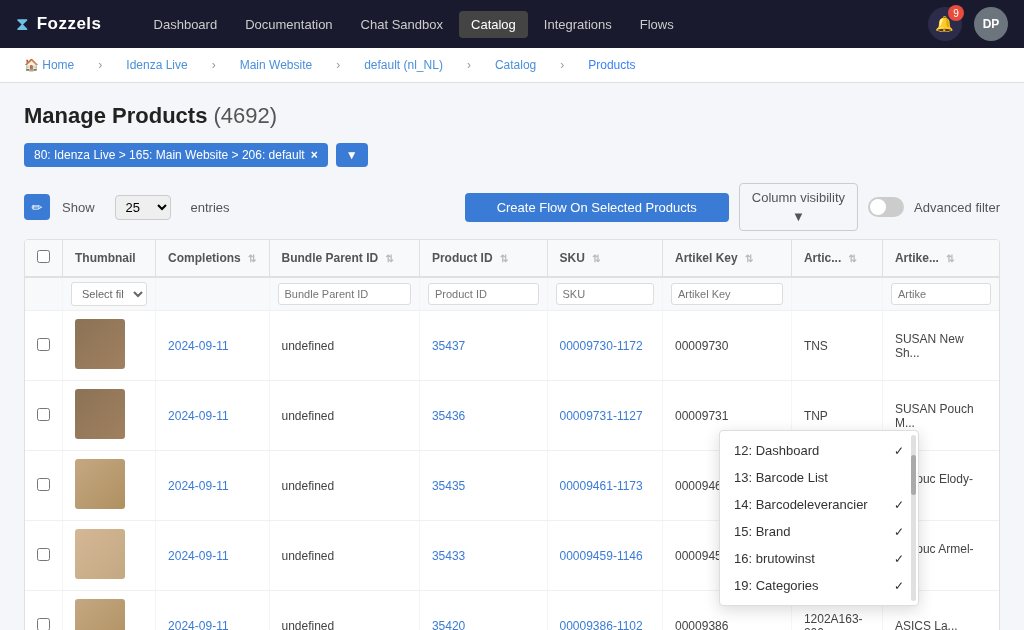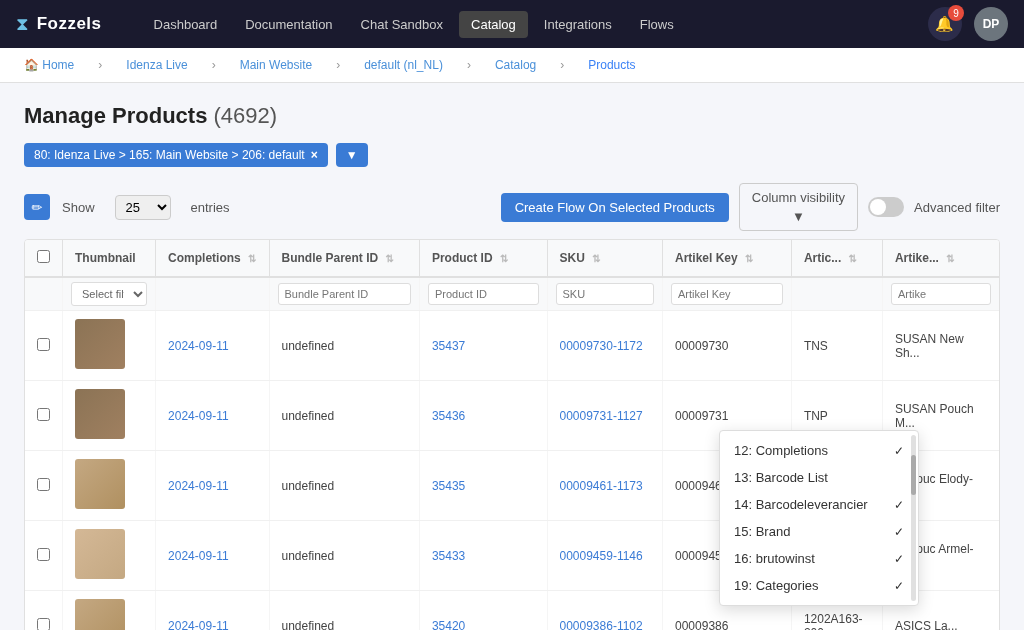--- a/index.html
+++ b/index.html
@@ -32,21 +32,21 @@
     .filter-tags { display: flex; gap: 8px; margin-bottom: 16px; }
     .filter-tag { background: #3a7bd5; color: #fff; padding: 5px 10px; border-radius: 4px; font-size: 12px; display: flex; align-items: center; gap: 6px; }
     .filter-tag .remove { cursor: pointer; font-weight: bold; }
     .filter-tag-dropdown { background: #3a7bd5; color: #fff; border: none; padding: 5px 10px; border-radius: 4px; font-size: 12px; cursor: pointer; display: flex; align-items: center; gap: 4px; }
 
     
     .toolbar { display: flex; align-items: center; gap: 12px; margin-bottom: 8px; }
     .show-entries { display: flex; align-items: center; gap: 20px; font-size: 13px; color: #555; }
     .show-entries select { border: 1px solid #ccc; border-radius: 4px; padding: 3px 6px; font-size: 13px; }
     .toolbar-right { margin-left: auto; display: flex; align-items: center; gap: 10px; }
-    .btn-create { background: #3a7bd5; color: #fff; border: none; padding: 7px 14px; border-radius: 4px; font-size: 13px; cursor: pointer; white-space: nowrap; }
+    .btn-create { background: #3a7bd5; color: #fff; border: none; padding: 7px 32px; border-radius: 4px; font-size: 13px; cursor: pointer; white-space: nowrap; }
     .col-visibility-btn { background: none; border: 1px solid #ccc; border-radius: 4px; padding: 6px 12px; font-size: 13px; cursor: pointer; display: flex; align-items: center; gap: 4px; color: #555; flex-direction: column; }
     .toggle-switch { width: 36px; height: 20px; background: #ccc; border-radius: 10px; cursor: pointer; position: relative; display: inline-block; }
     .toggle-switch.off { background: #ccc; }
     .toggle-knob { position: absolute; top: 2px; left: 2px; width: 16px; height: 16px; background: #fff; border-radius: 50%; transition: left 0.2s; }
     .adv-filter-label { font-size: 13px; color: #555; }
     .edit-icon-btn { background: #3a7bd5; color: #fff; border: none; border-radius: 4px; width: 26px; height: 26px; cursor: pointer; display: flex; align-items: center; justify-content: center; font-size: 13px; }
 
     
     .table-wrapper { position: relative; overflow-x: auto; background: #fff; border: 1px solid #e0e0e0; border-radius: 4px; }
     table { width: 100%; border-collapse: collapse; min-width: 900px; }
@@ -249,21 +249,21 @@
     </tr>
         </tbody>
     </table>
 
     <div class="dropdown-overlay">
       <div class="dropdown-scrollbar">
         <div class="dropdown-scrollbar-thumb"></div>
       </div>
       <div id="dropdown-items">
           <div class="dropdown-item">
-      <span>12: Completions</span>
+      <span>12: Dashboard</span>
       <span class="check">✓</span>
     </div>
           <div class="dropdown-item">
       <span>13: Barcode List</span>
 
     </div>
           <div class="dropdown-item">
       <span>14: Barcodeleverancier</span>
       <span class="check">✓</span>
     </div>

